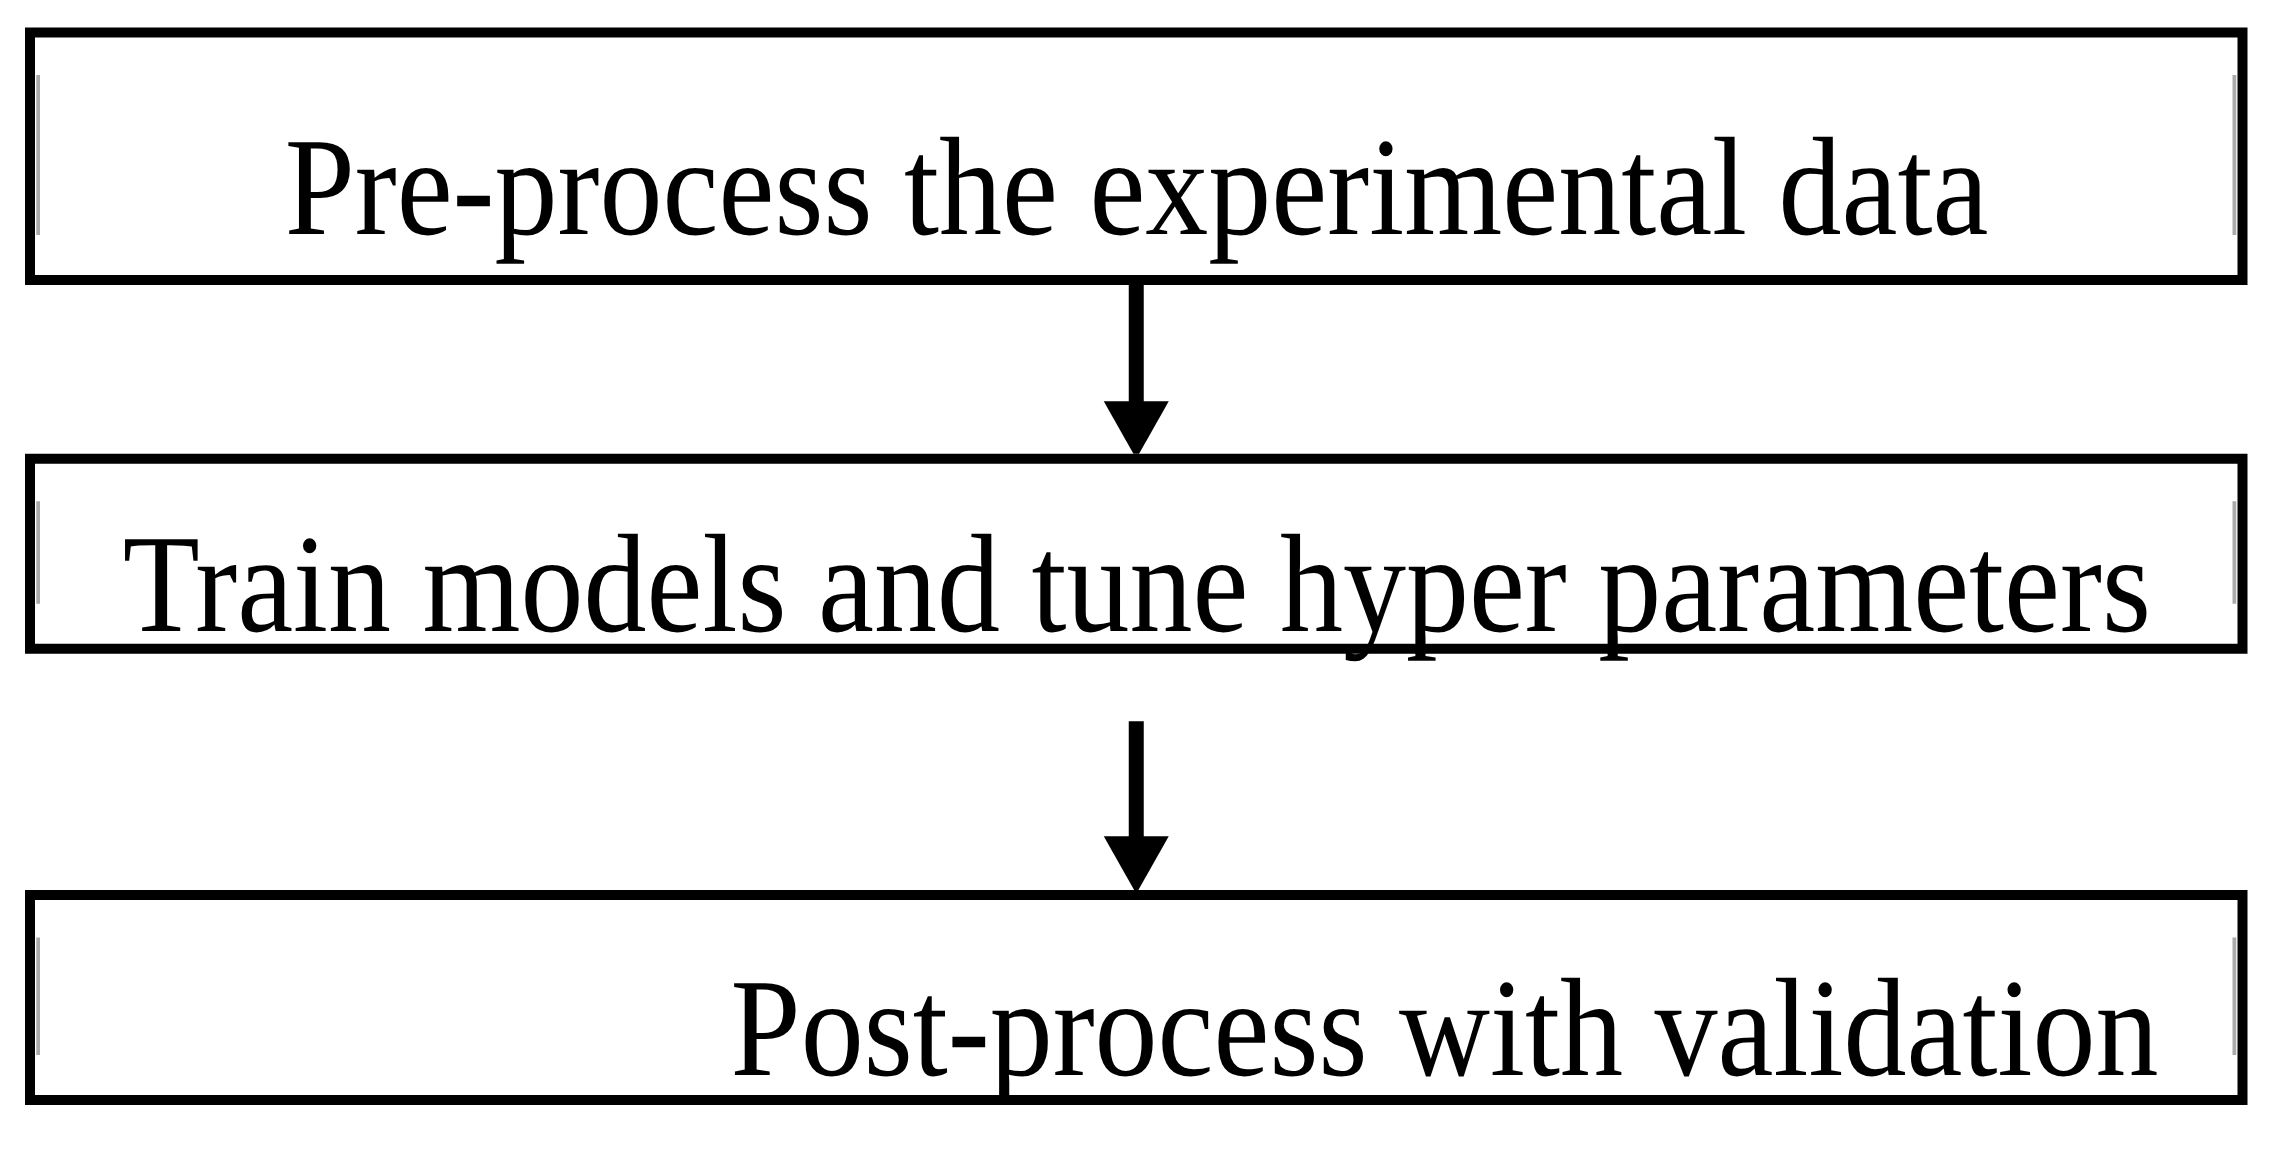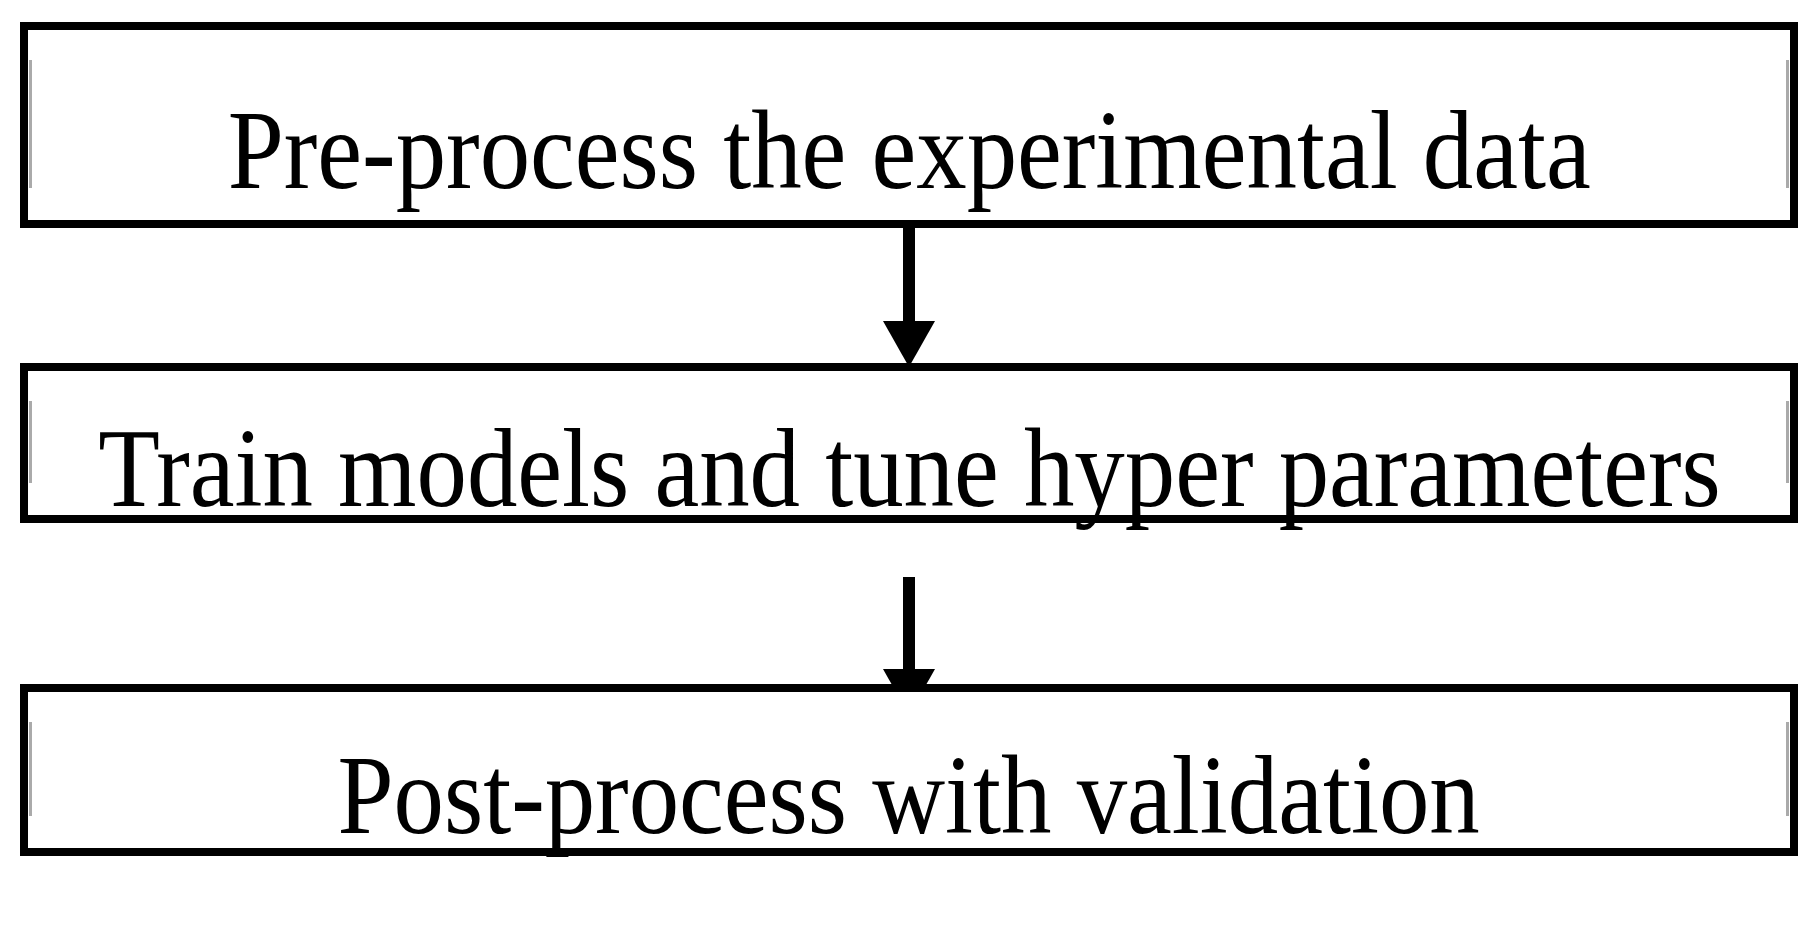--- a/index.html
+++ b/index.html
@@ -29,21 +29,21 @@
   .flow-box .label {
     font-size: 112px;
     line-height: 1;
     color: #000000;
     white-space: nowrap;
     transform: translateY(25px) scaleX(0.9);
     transform-origin: center;
   }
   #box-1 { top: 22px;  height: 206px; justify-content: center; }
   #box-2 { top: 363px; height: 160px; }
-  #box-3 { top: 684px; height: 172px; }
+  #box-3 { top: 712px; height: 172px; justify-content: flex-end; }
 
   
   .inner-line {
     position: absolute;
     width: 3px;
     background: #aaaaaa;
     top: 30px;
     bottom: 32px;
   }
   .inner-line.left  { left: 1px; }

